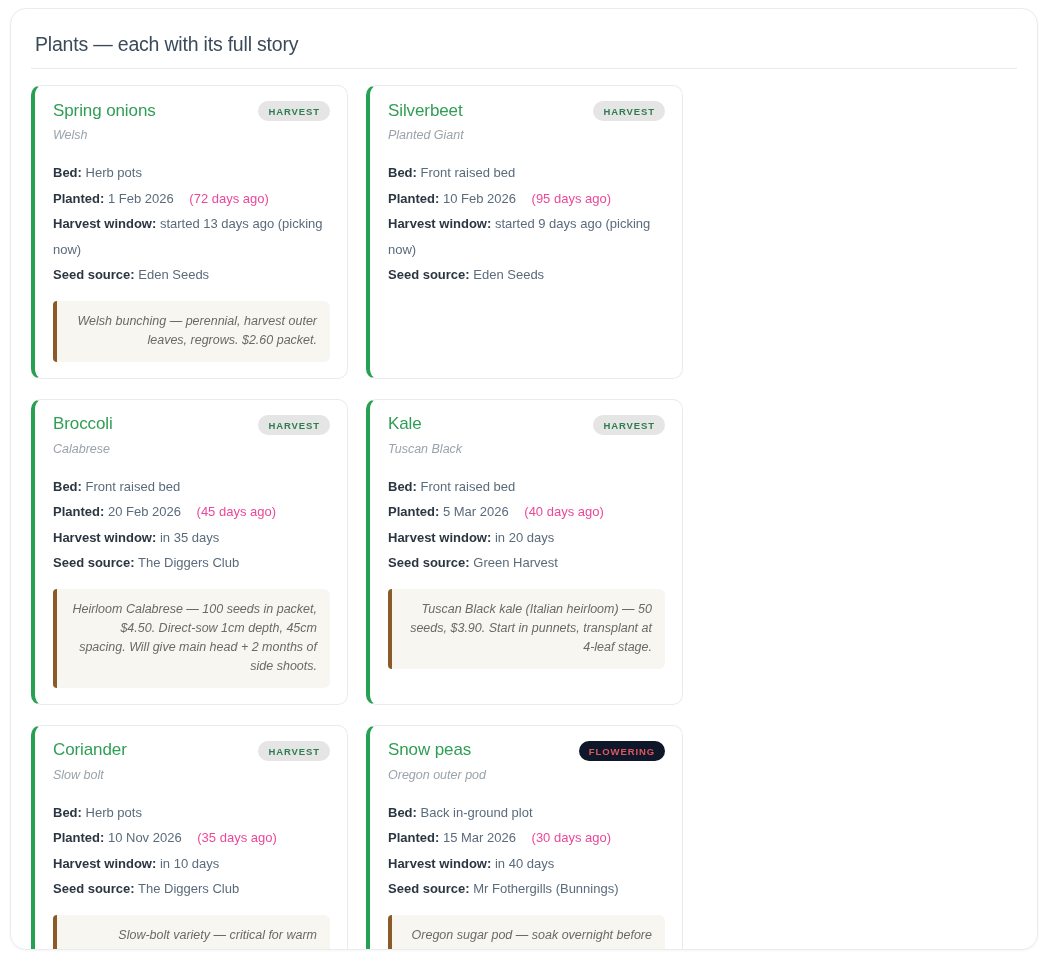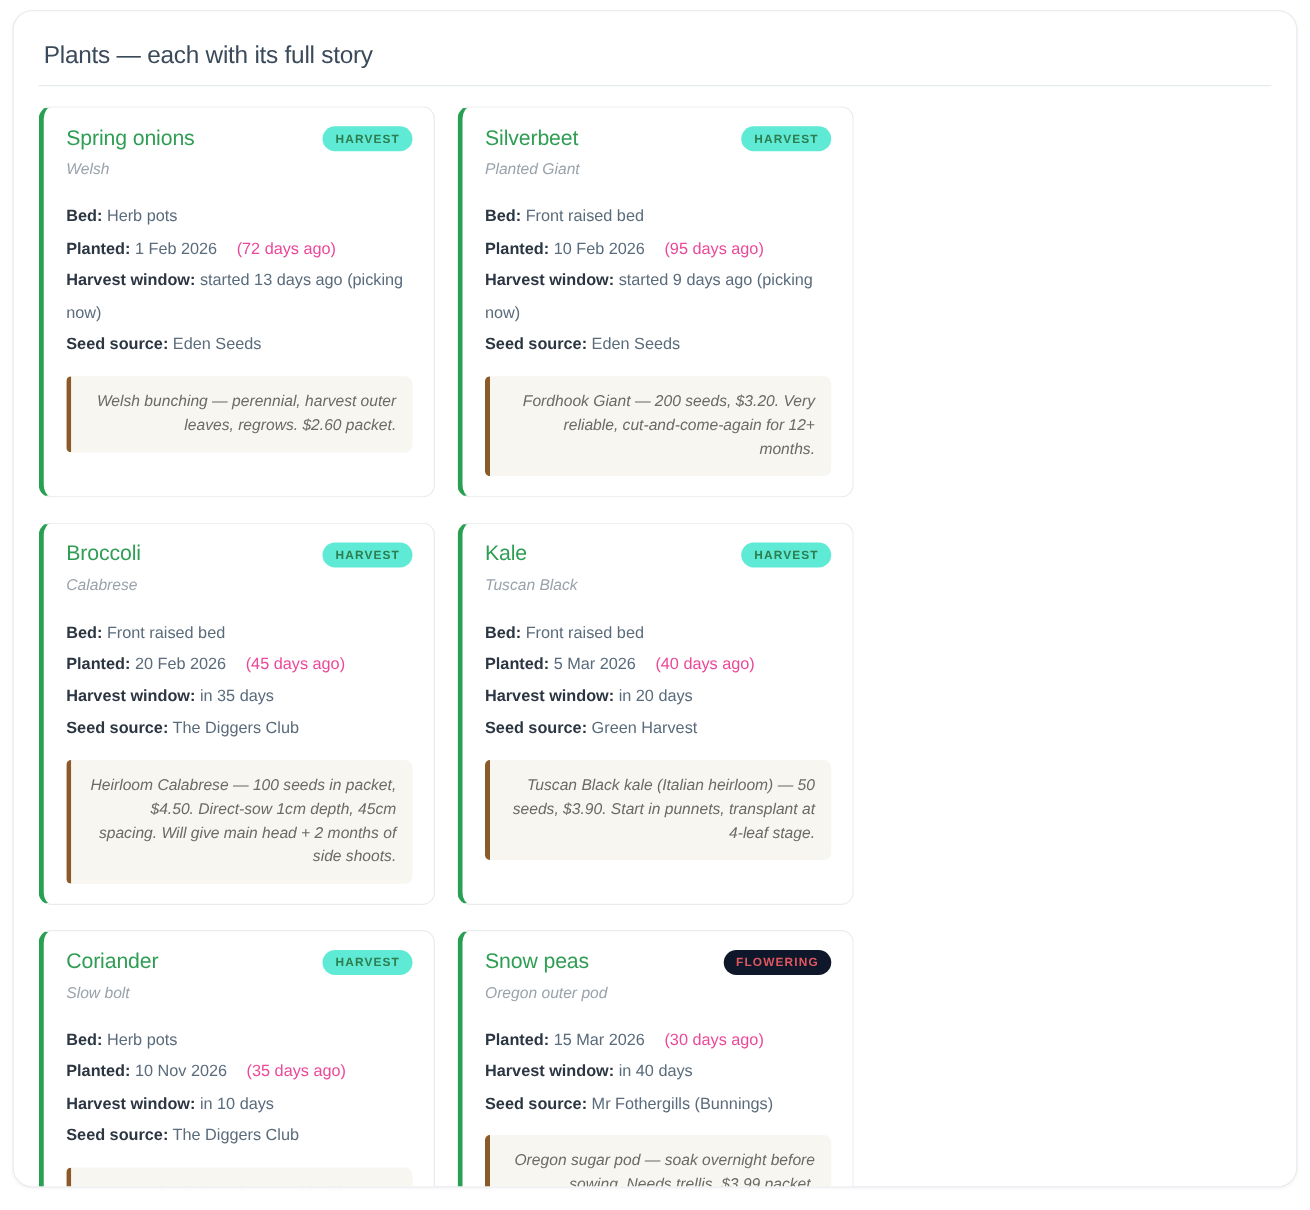--- a/index.html
+++ b/index.html
@@ -87,21 +87,21 @@
   .badge {
     display: inline-block;
     font-size: 9.5px;
     font-weight: bold;
     letter-spacing: 0.9px;
     padding: 5px 10px 4px 10px;
     border-radius: 999px;
     white-space: nowrap;
     margin-top: 1px;
   }
-  .badge.harvest   { background: #5eead4; color: #2e7d4f; }
+  .badge.harvest   { background: #e5e5e5; color: #2e7d4f; }
   .badge.flowering { background: #0f172a; color: #e0575f; }
 
   .cultivar {
     font-size: 12.5px;
     font-style: italic;
     color: #9aa3ac;
     margin-top: 7px;
     line-height: 1.2;
   }
 
@@ -166,21 +166,20 @@
             <div class="card-name">Silverbeet</div>
             <span class="badge harvest">HARVEST</span>
           </div>
           <div class="cultivar">Planted Giant</div>
           <div class="facts">
             <div class="fact"><span class="k">Bed:</span> <span class="v">Front raised bed</span></div>
             <div class="fact"><span class="k">Planted:</span> <span class="v">10 Feb 2026</span> <span class="ago">(95 days ago)</span></div>
             <div class="fact"><span class="k">Harvest window:</span> <span class="v">started 9 days ago (picking now)</span></div>
             <div class="fact"><span class="k">Seed source:</span> <span class="v">Eden Seeds</span></div>
           </div>
-          <div class="note">Fordhook Giant — 200 seeds, $3.20. Very reliable, cut-and-come-again for 12+ months.</div>
         </div>
         <div class="card">
           <div class="card-head">
             <div class="card-name">Broccoli</div>
             <span class="badge harvest">HARVEST</span>
           </div>
           <div class="cultivar">Calabrese</div>
           <div class="facts">
             <div class="fact"><span class="k">Bed:</span> <span class="v">Front raised bed</span></div>
             <div class="fact"><span class="k">Planted:</span> <span class="v">20 Feb 2026</span> <span class="ago">(45 days ago)</span></div>
@@ -217,20 +216,21 @@
           </div>
           <div class="note">Slow-bolt variety — critical for warm climates. Surface sow, keep moist. $4.20.</div>
         </div>
         <div class="card">
           <div class="card-head">
             <div class="card-name">Snow peas</div>
             <span class="badge flowering">FLOWERING</span>
           </div>
           <div class="cultivar">Oregon outer pod</div>
           <div class="facts">
+            <div class="fact"><span class="k">Bed:</span> <span class="v">Back in-ground plot</span></div>
             <div class="fact"><span class="k">Planted:</span> <span class="v">15 Mar 2026</span> <span class="ago">(30 days ago)</span></div>
             <div class="fact"><span class="k">Harvest window:</span> <span class="v">in 40 days</span></div>
             <div class="fact"><span class="k">Seed source:</span> <span class="v">Mr Fothergills (Bunnings)</span></div>
           </div>
           <div class="note">Oregon sugar pod — soak overnight before sowing. Needs trellis. $3.99 packet.</div>
         </div>
       </div>
 
   </div>
 </div>

